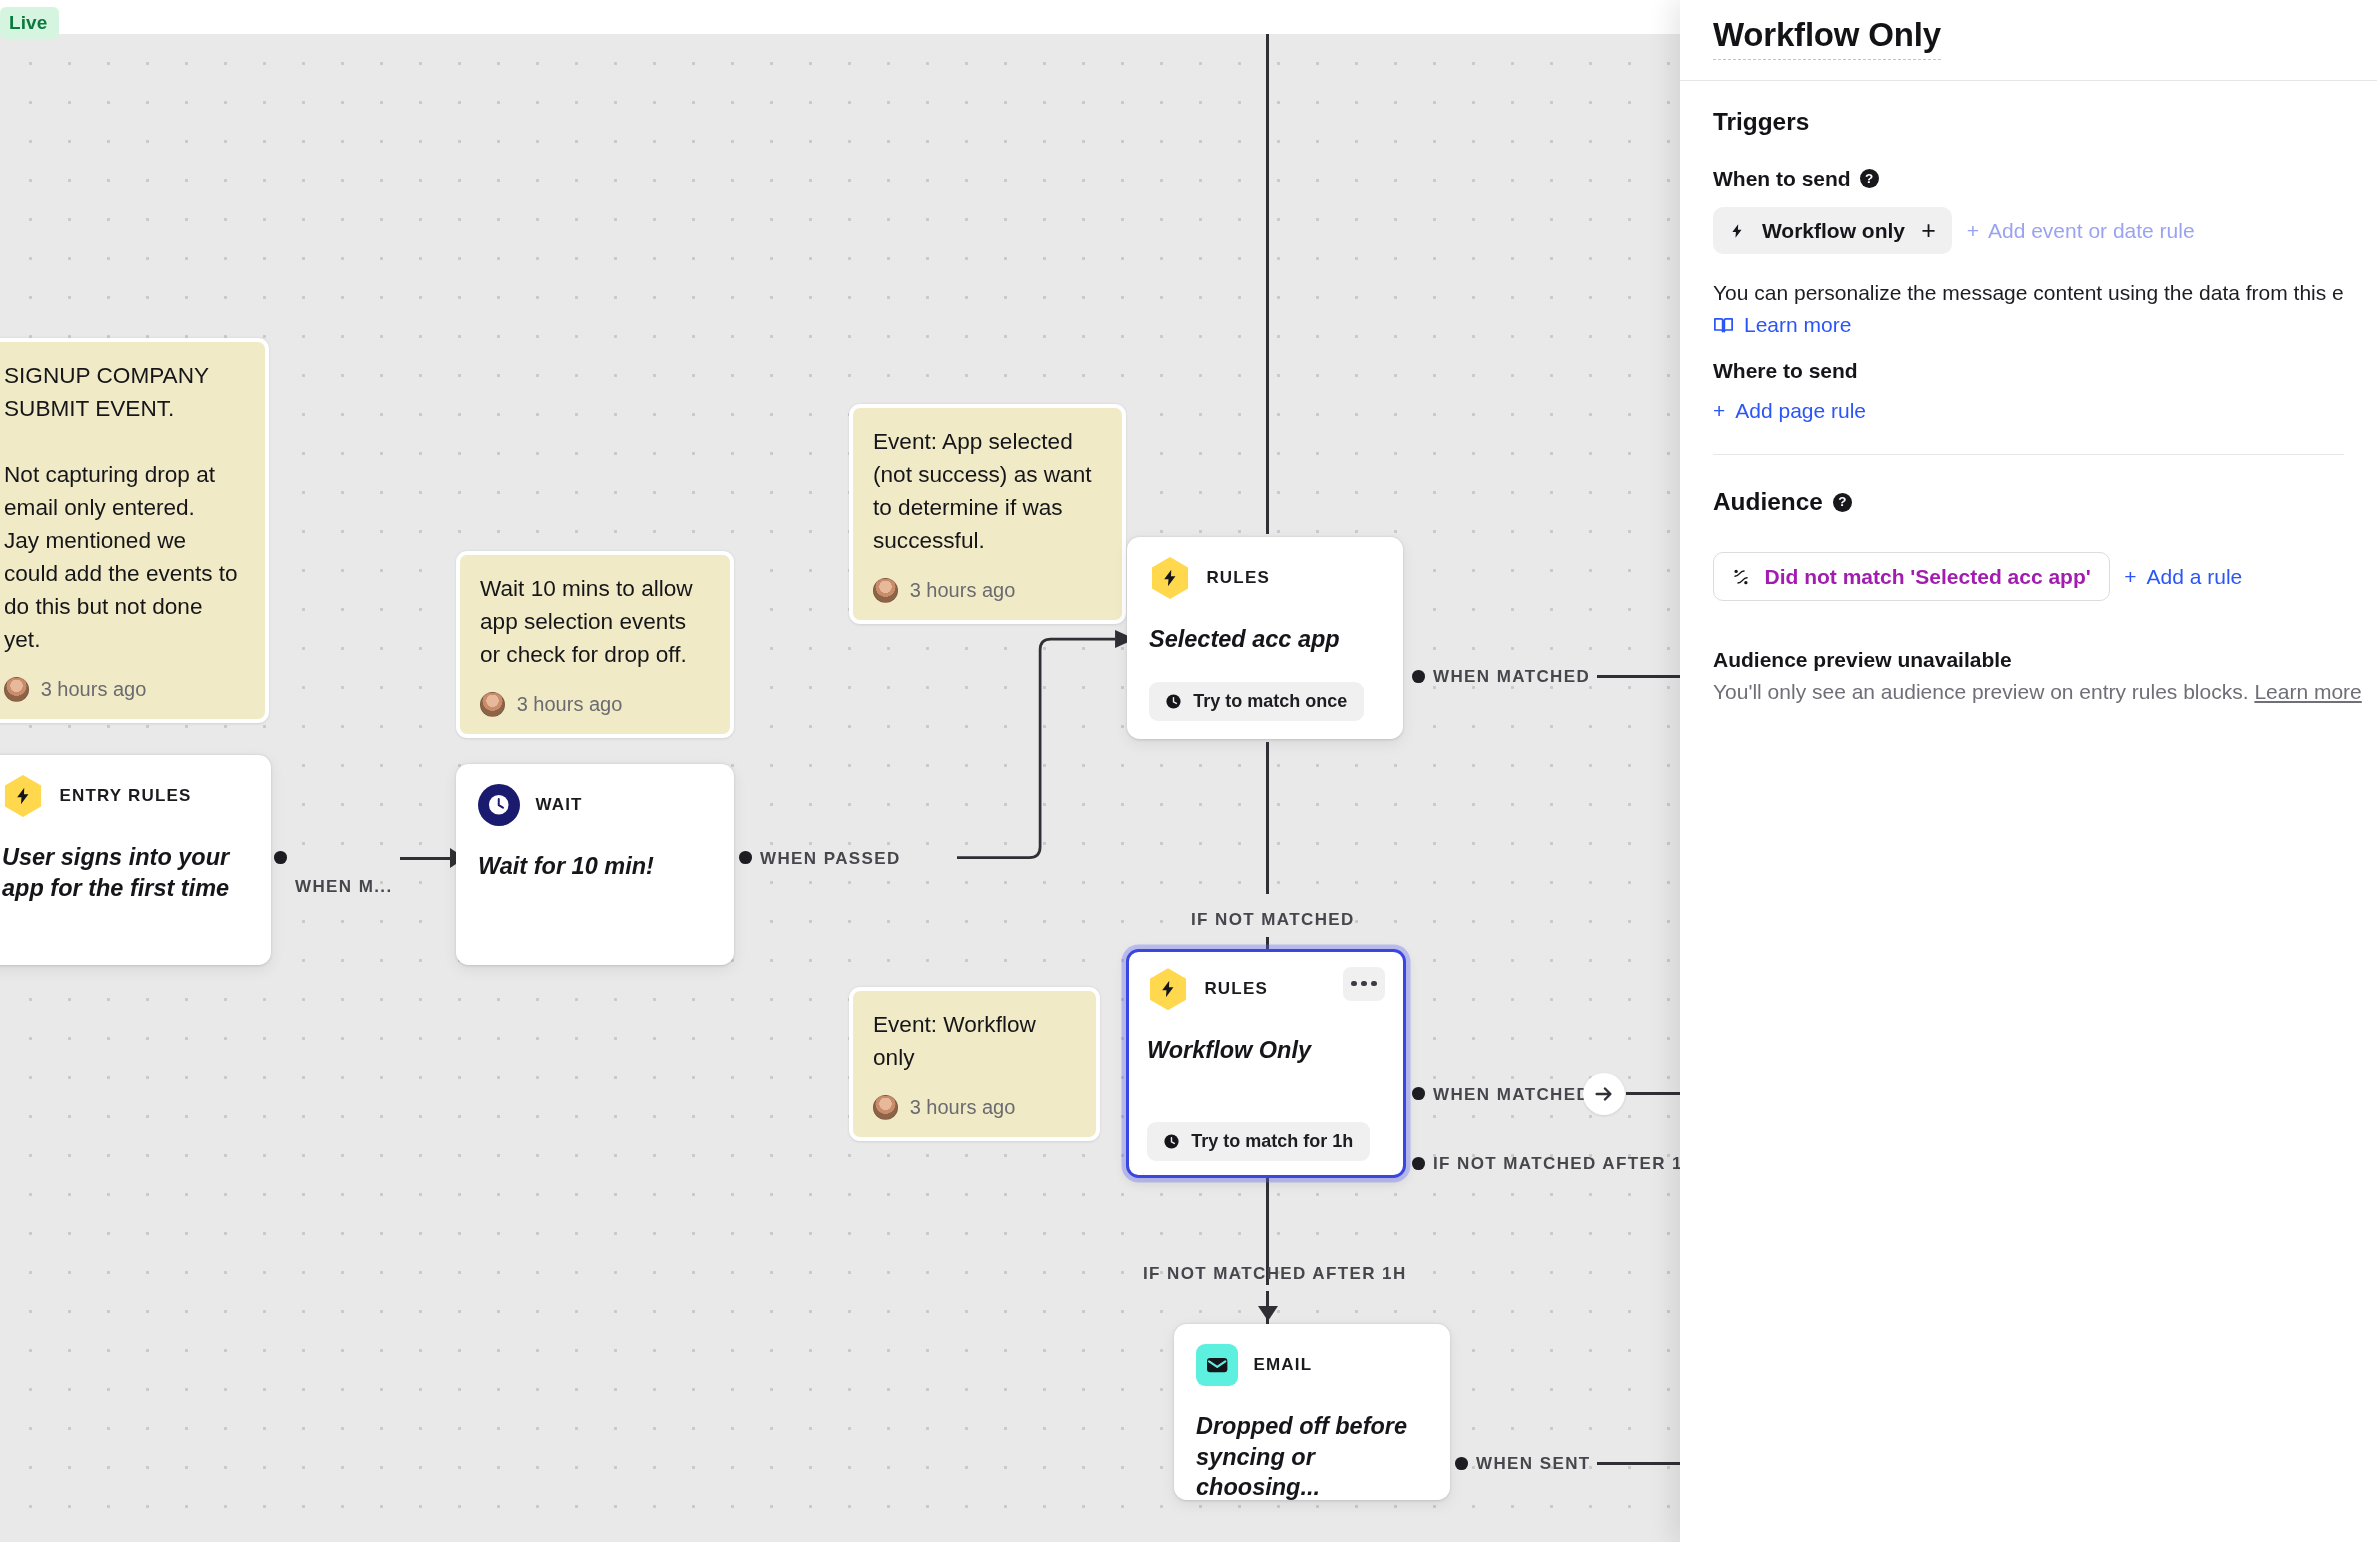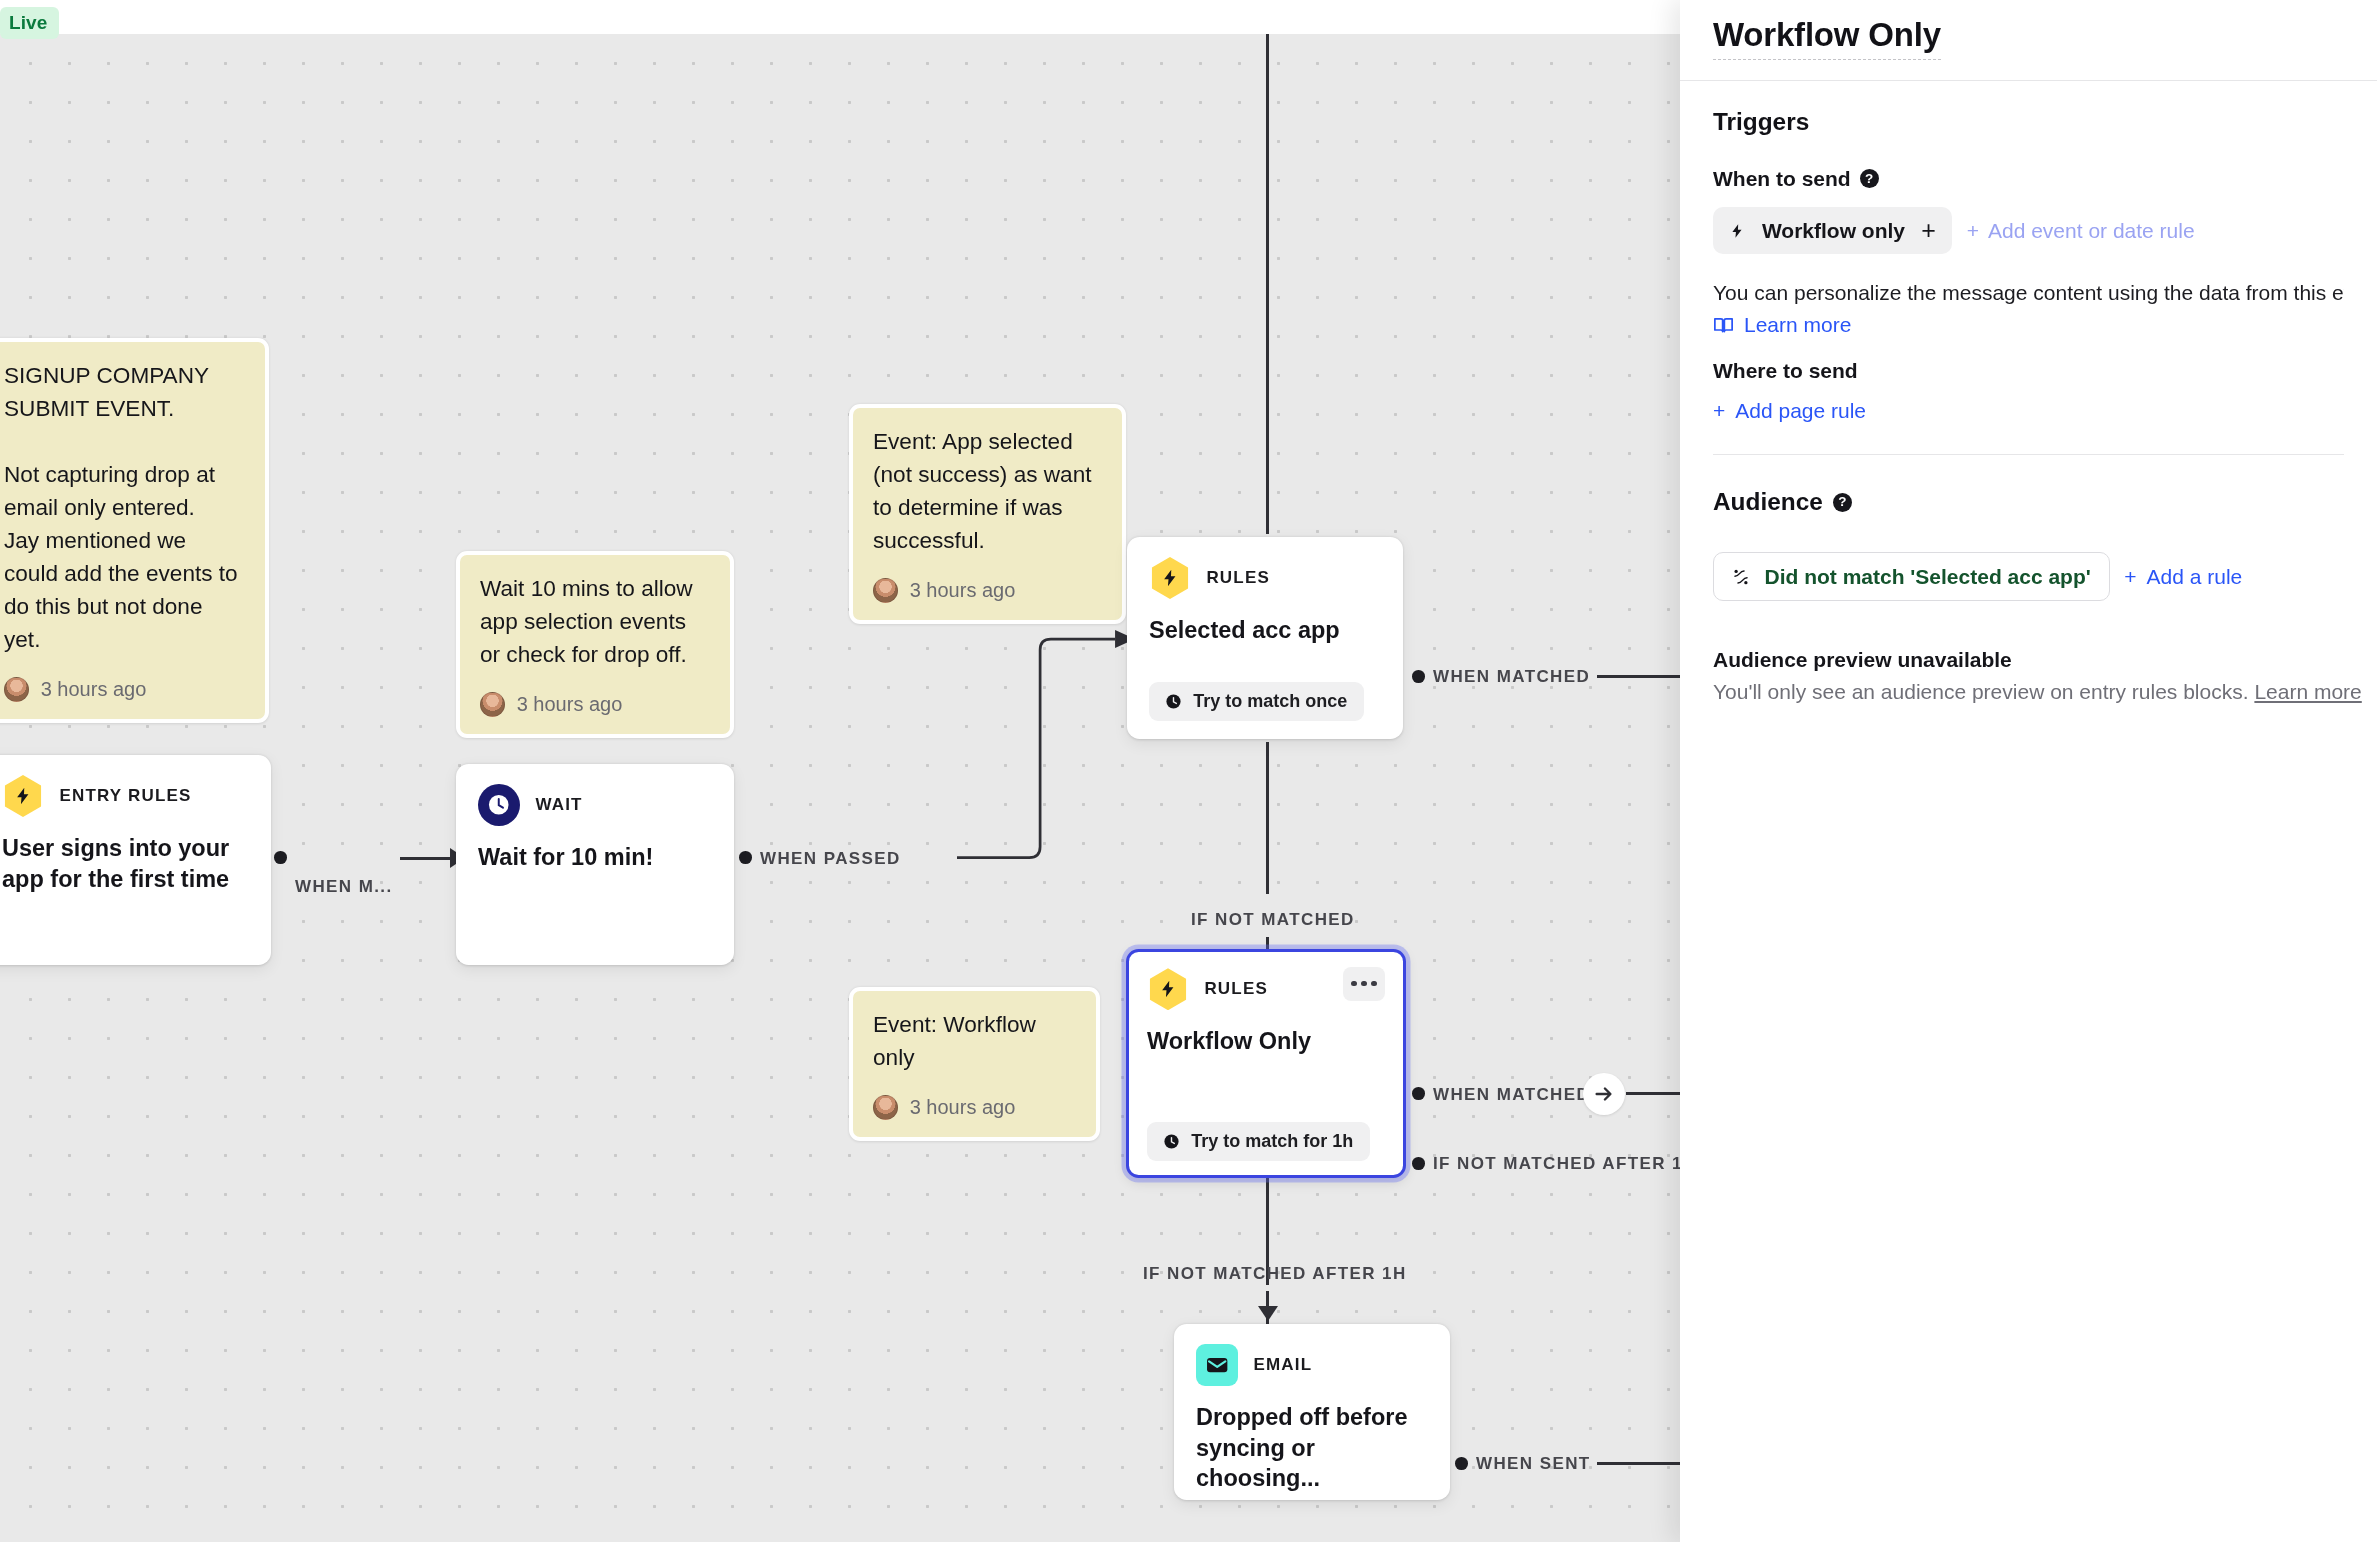--- a/index.html
+++ b/index.html
@@ -45,22 +45,22 @@
   .node.selected {
     border: 3.6px solid #3b45e0;
     box-shadow: 0 0 0 4.5px rgba(99,110,245,.35), 0 3.6px 12.6px rgba(0,0,0,.12);
     padding: 16.3px 18px;
   }
   .node-head { display: flex; align-items: center; gap: 15.4px; position: relative; }
   .node-kind {
     font-size: 17px; font-weight: 700; letter-spacing: 1.2px; color: #1b1b1f;
   }
   .node-title {
-    margin-top: 16px;
-    font-size: 23.5px; font-weight: 600; color: #15151a; line-height: 1.3;
+    margin-top: 25px;
+    font-size: 23.5px; font-weight: 600; color: #15151a; line-height: 1.3; font-style: italic;
   }
   .node-chip {
     position: absolute; left: 22px; bottom: 18px;
     display: inline-flex; align-items: center; gap: 11px;
     background: #f0f0f1; border-radius: 9px;
     padding: 9px 16.3px;
     font-size: 18px; font-weight: 600; color: #1e1e22;
   }
   .node.selected .node-chip { left: 18px; bottom: 14.5px; }
 
@@ -210,21 +210,21 @@
   }
   .book-icon { width: 21px; height: 19px; flex: 0 0 auto; }
 
   .divider { height: 0.9px; background: #e6e6e8; margin: 31px 0 0 0; }
 
   .chip-outline {
     display: inline-flex; align-items: center; gap: 14.5px;
     border: 0.9px solid #dcdce0; border-radius: 10px;
     background: #fff; padding: 11.7px 18px; cursor: pointer;
   }
-  .chip-outline .lbl { font-size: 21px; font-weight: 700; color: #14532d; }
+  .chip-outline .lbl { font-size: 21px; font-weight: 700; color: #a21caf; }
   .branch-icon { width: 18px; height: 20px; flex: 0 0 auto; }
 
   .preview-title { font-size: 21px; font-weight: 700; color: #15151a; }
   .preview-sub { font-size: 21px; color: #6f6f77; margin-top: 7.2px; white-space: nowrap; }
   .preview-sub u { color: #6f6f77; }
 </style>
 </head>
 <body>
 
 <div id="root">

